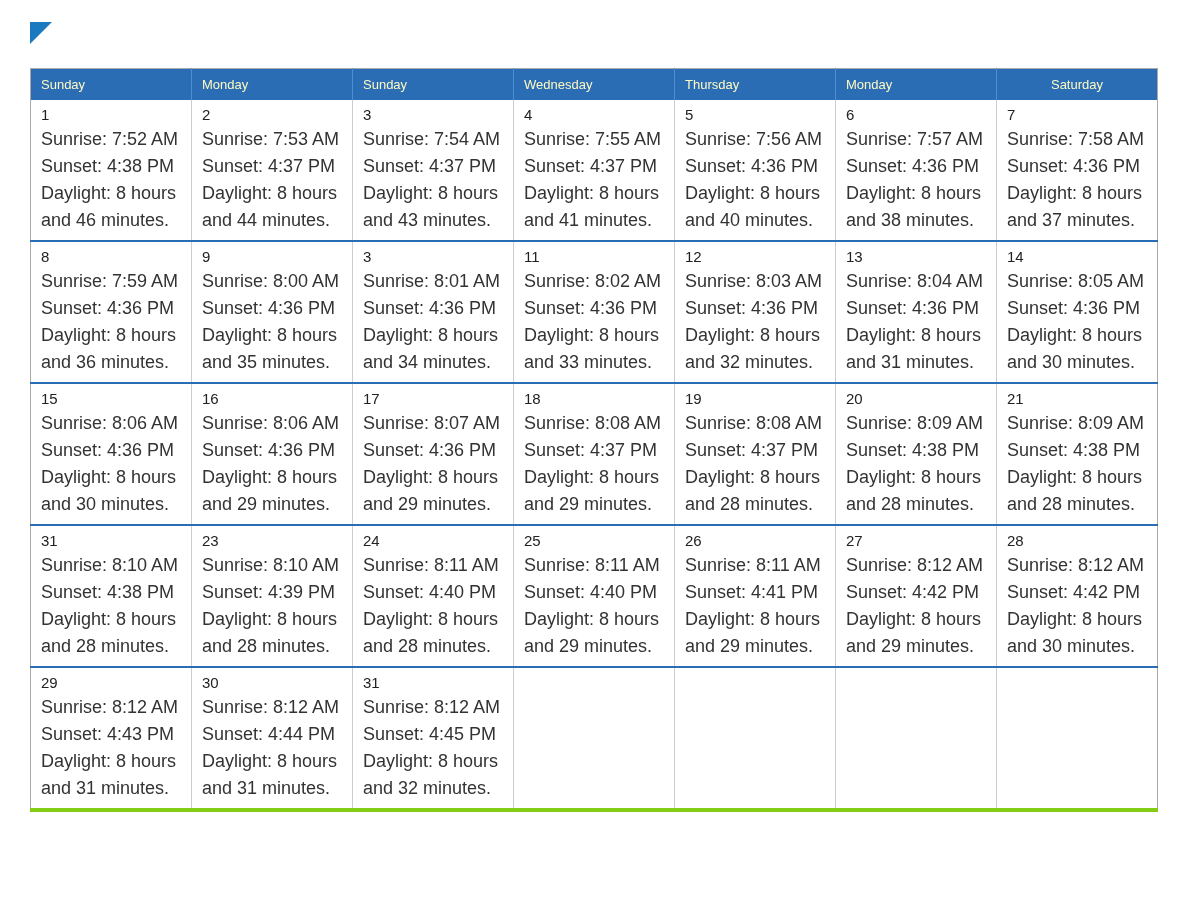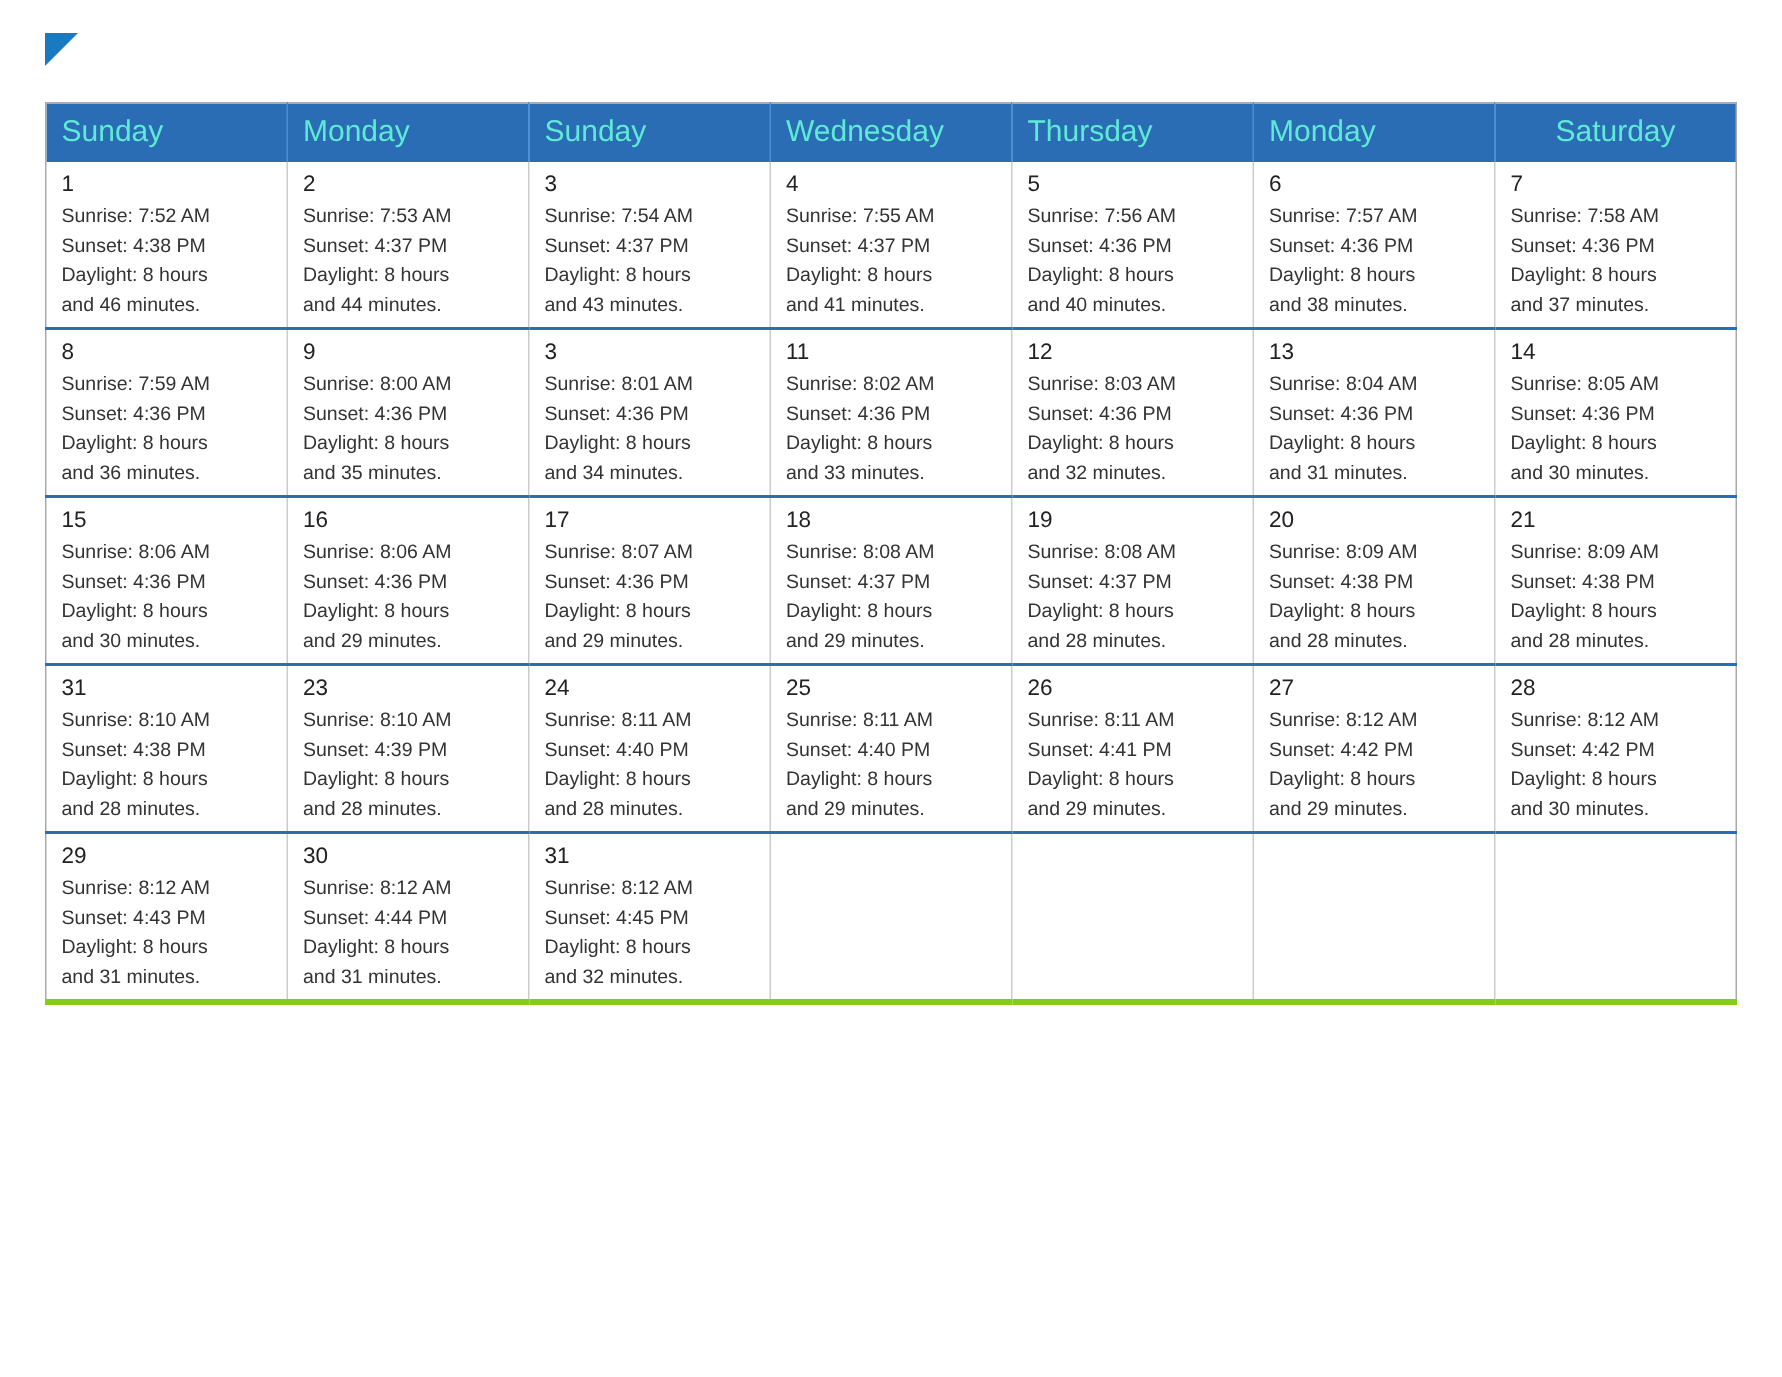--- a/index.html
+++ b/index.html
@@ -47,22 +47,22 @@
     }
     table {
       width: 100%;
       border-collapse: collapse;
       border: 1px solid #aaa;
     }
     thead tr {
       background-color: #2a6db5;
     }
     thead th {
-      color: #5eead4;
-      font-size: 20px;
+      color: #fef9c3;
+      font-size: 13px;
       font-weight: normal;
       padding: 8px 10px;
       text-align: left;
       border-right: 1px solid #4a8fd5;
     }
     thead th:last-child {
       border-right: none;
       text-align: center;
     }
     tbody td {
@@ -83,21 +83,21 @@
       border-bottom: 4px solid #84cc16;
     }
     .day-number {
       font-size: 15px;
       font-weight: normal;
       color: #222;
       display: block;
       margin-bottom: 3px;
     }
     .day-info {
-      font-size: 13px;
+      font-size: 18px;
       line-height: 1.5;
       color: #333;
     }
     .empty-cell {
       background: #fff;
     }
   </style>
 </head>
 <body>
 

